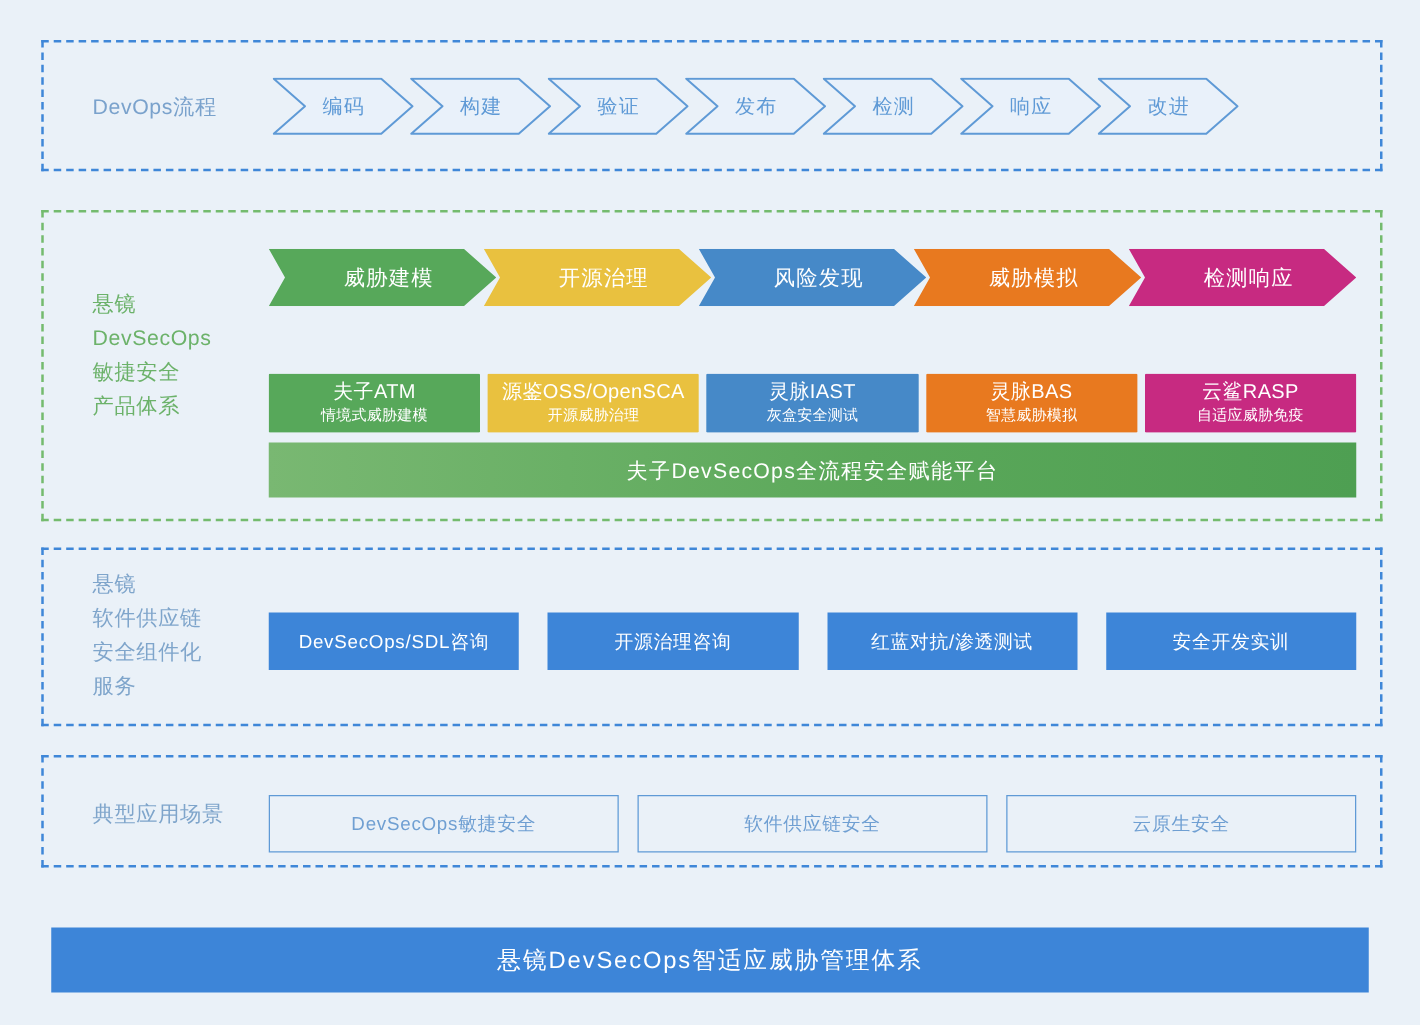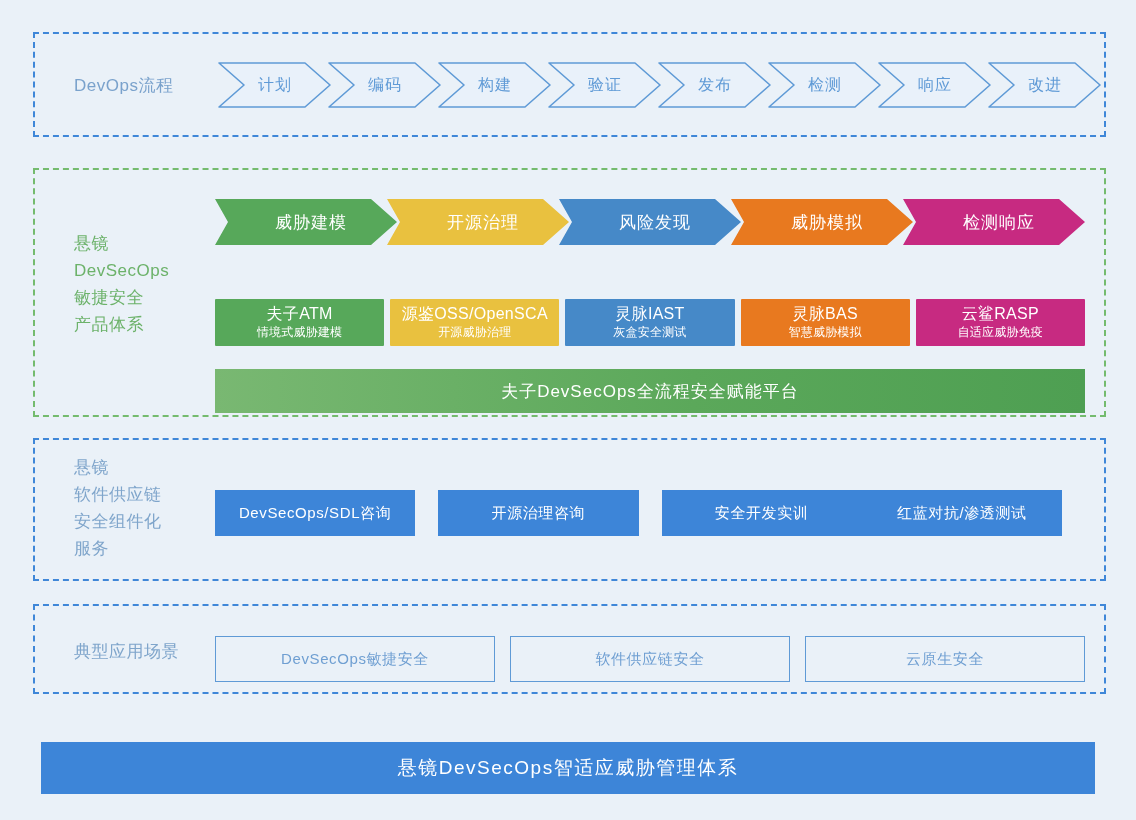--- a/index.html
+++ b/index.html
@@ -168,26 +168,20 @@
 
   <div class="panel" style="left:33px; top:32px; width:1073px; height:105px;"></div>
 
   <div class="row-label" style="left:74px; top:72px; width:160px;">DevOps流程</div>
 
   <div class="devops-strip" style="left:218px; top:62px; width:880px; height:46px;">
       <div class="chev-out" style="width: 114px; margin-right: -4px;">
         <svg viewBox="0 0 114 46" preserveAspectRatio="none">
           <polygon points="1,1 87,1 112,23 87,45 1,45 26,23" fill="#e9f1fa" stroke="#5f9ad6" stroke-width="1.6" stroke-linejoin="round"></polygon>
         </svg>
-        <span>计划</span>
-      </div>
-      <div class="chev-out" style="width: 114px; margin-right: -4px;">
-        <svg viewBox="0 0 114 46" preserveAspectRatio="none">
-          <polygon points="1,1 87,1 112,23 87,45 1,45 26,23" fill="#e9f1fa" stroke="#5f9ad6" stroke-width="1.6" stroke-linejoin="round"></polygon>
-        </svg>
         <span>编码</span>
       </div>
       <div class="chev-out" style="width: 114px; margin-right: -4px;">
         <svg viewBox="0 0 114 46" preserveAspectRatio="none">
           <polygon points="1,1 87,1 112,23 87,45 1,45 26,23" fill="#e9f1fa" stroke="#5f9ad6" stroke-width="1.6" stroke-linejoin="round"></polygon>
         </svg>
         <span>构建</span>
       </div>
       <div class="chev-out" style="width: 114px; margin-right: -4px;">
         <svg viewBox="0 0 114 46" preserveAspectRatio="none">
@@ -262,41 +256,41 @@
       <div class="prod-card" style="width: 169.2px; margin-right: 6px; background: linear-gradient(90deg, rgb(232, 121, 31) 0%, rgb(232, 121, 31) 60%, rgb(232, 121, 31) 100%) rgb(232, 121, 31);">
         <div class="t1">灵脉BAS</div>
         <div class="t2">智慧威胁模拟</div>
       </div>
       <div class="prod-card" style="width: 169.2px; margin-right: 0px; background: linear-gradient(90deg, rgb(199, 42, 129) 0%, rgb(199, 42, 129) 60%, rgb(199, 42, 129) 100%) rgb(199, 42, 129);">
         <div class="t1">云鲨RASP</div>
         <div class="t2">自适应威胁免疫</div>
       </div>
     </div>
 
-  <div class="platform-bar" style="left:215px; top:369px; width:870px;">夫子DevSecOps全流程安全赋能平台</div>
+  <div class="platform-bar" style="left:215px; top:354px; width:870px;">夫子DevSecOps全流程安全赋能平台</div>
 
   <div class="panel" style="left:33px; top:438px; width:1073px; height:143px;"></div>
 
   <div class="row-label blue-label" style="left:74px; top:454px; width:150px;">悬镜
 软件供应链
 安全组件化
 服务</div>
 
   <div class="svc-row" style="left:215px; top:490px; width:870px; height:46px;">
       <div class="svc-btn" style="width: 200.25px; margin-right: 23px;">
         <span>DevSecOps/SDL咨询</span>
       </div>
       <div class="svc-btn" style="width: 200.25px; margin-right: 23px;">
         <span>开源治理咨询</span>
       </div>
+      <div class="svc-btn" style="width: 200.25px; margin-right: 23px;">
+        <span>红蓝对抗/渗透测试</span>
+      </div>
       <div class="svc-btn" style="width: 200.25px; margin-right: 0px;">
         <span>安全开发实训</span>
-      </div>
-      <div class="svc-btn" style="width: 200.25px; margin-right: 23px;">
-        <span>红蓝对抗/渗透测试</span>
       </div>
     </div>
 
   <div class="panel" style="left:33px; top:604px; width:1073px; height:90px;"></div>
 
   <div class="row-label blue-label" style="left:74px; top:638px; width:150px;">典型应用场景</div>
 
   <div class="scn-row" style="left:215px; top:636px; width:870px; height:46px;justify-content:center;">
       <div class="scn-btn" style="width: 280px; margin-right: 15px;">
         <span>DevSecOps敏捷安全</span>

